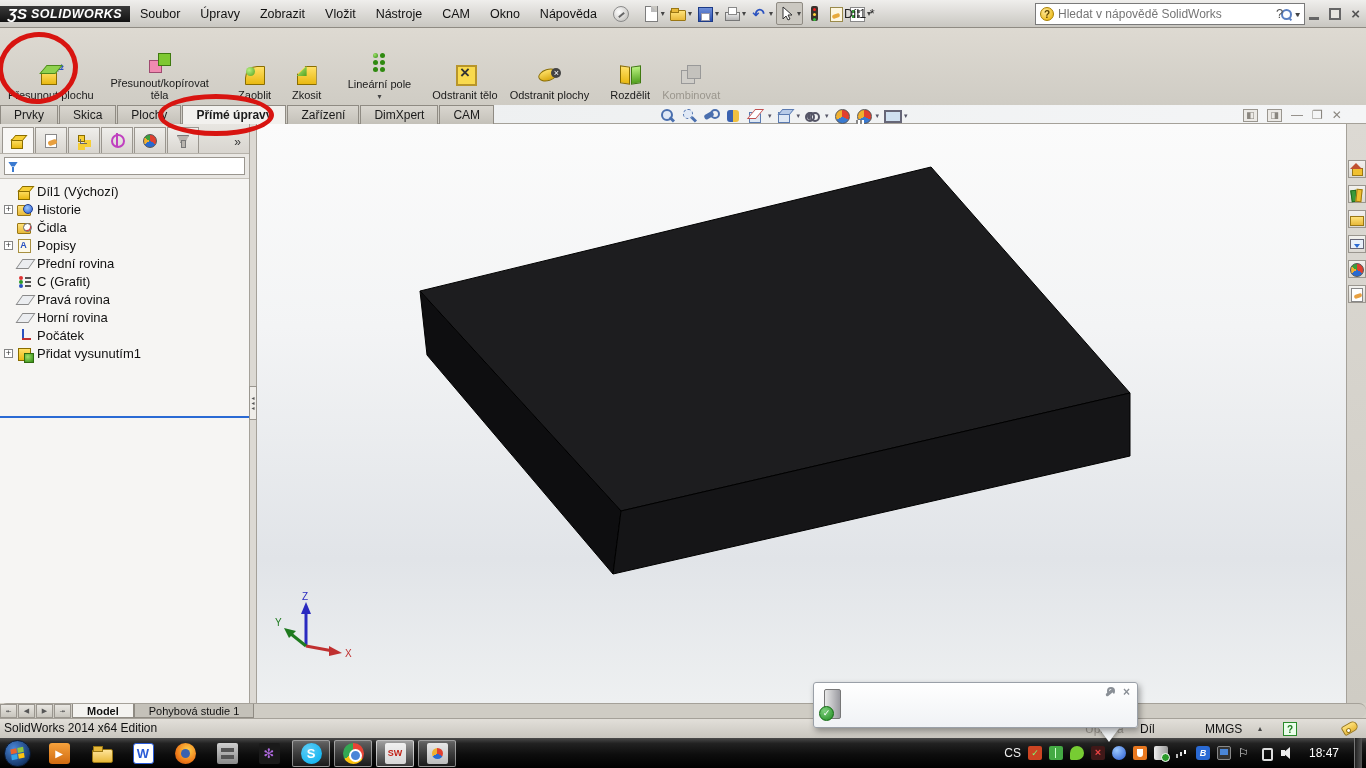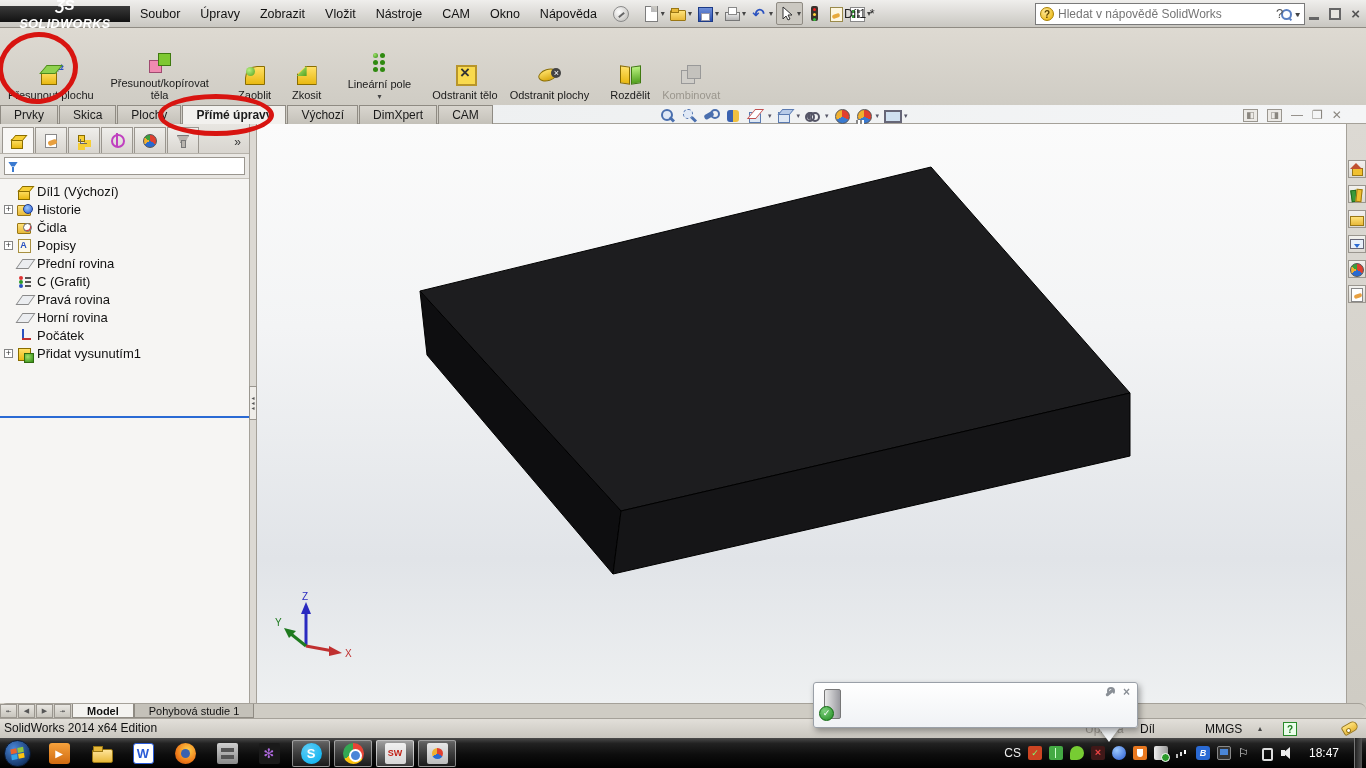--- a/index.html
+++ b/index.html
@@ -3,21 +3,21 @@
 <meta charset="utf-8">
 <style>
   * { margin:0; padding:0; box-sizing:border-box; }
   html,body { width:1366px; height:768px; overflow:hidden; font-family:"Liberation Sans","DejaVu Sans",sans-serif; }
   #frame { position:relative; width:1366px; height:768px; background:#d5d1c8; }
 
   
   #titlebar { position:absolute; left:0; top:0; width:1366px; height:28px;
     background:linear-gradient(#efeeec,#c9c7c1); display:flex; align-items:center; border-bottom:1px solid #8f8b83;}
   #logo { width:130px; height:16px; background:linear-gradient(#3a3a3a,#121212); color:#fff;
-    display:flex; align-items:center; justify-content:center; gap:4px; font-style:italic;flex-direction:column; }
+    display:flex; align-items:center; justify-content:center; gap:4px; font-style:italic; }
   #logo .ds { font-size:15px; font-weight:bold; }
   #logo .word { font-size:12.5px; font-weight:bold; letter-spacing:.5px; }
   .menu-item { padding:0 10px; font-size:12.5px; color:#111; height:28px; line-height:28px; cursor:default; }
   .pin-ic { width:16px; height:16px; margin:0 6px; border-radius:50%; background:radial-gradient(circle at 35% 35%,#fefefe,#b9b7b2); border:1px solid #8a8a8a; position:relative;}
   .pin-ic::after{content:""; position:absolute; left:4px; top:7px; width:7px; height:2px; background:#666; transform:rotate(-40deg);}
 
   .qbar { display:flex; align-items:center; margin-left:6px; gap:2px;}
   .qbtn { display:flex; align-items:center; padding:2px 1px; border-radius:2px; }
   .dd { font-size:8px; color:#444; margin-left:2px; }
   .qi { width:17px; height:17px; position:relative; display:block;}
@@ -428,21 +428,21 @@
   </div>
 
   <div class="anno" id="anno1"></div>
   <div class="anno" id="anno2"></div>
 
   <div id="tabrow">
     <div class="ctab">Prvky</div>
     <div class="ctab">Skica</div>
     <div class="ctab">Plochy</div>
     <div class="ctab active">Přímé úpravy</div>
-    <div class="ctab">Výchozí</div>
+    <div class="ctab">Zařízení</div>
     <div class="ctab">DimXpert</div>
     <div class="ctab">CAM</div>
   </div>
 
   <div id="headsup">
     <span class="hu humag"></span>
     <span class="hu humag area"></span>
     <span class="hu hu-prev"></span>
     <span class="hu hu-section"></span>
     <span class="hu hu-cube hu-sheet"></span>

